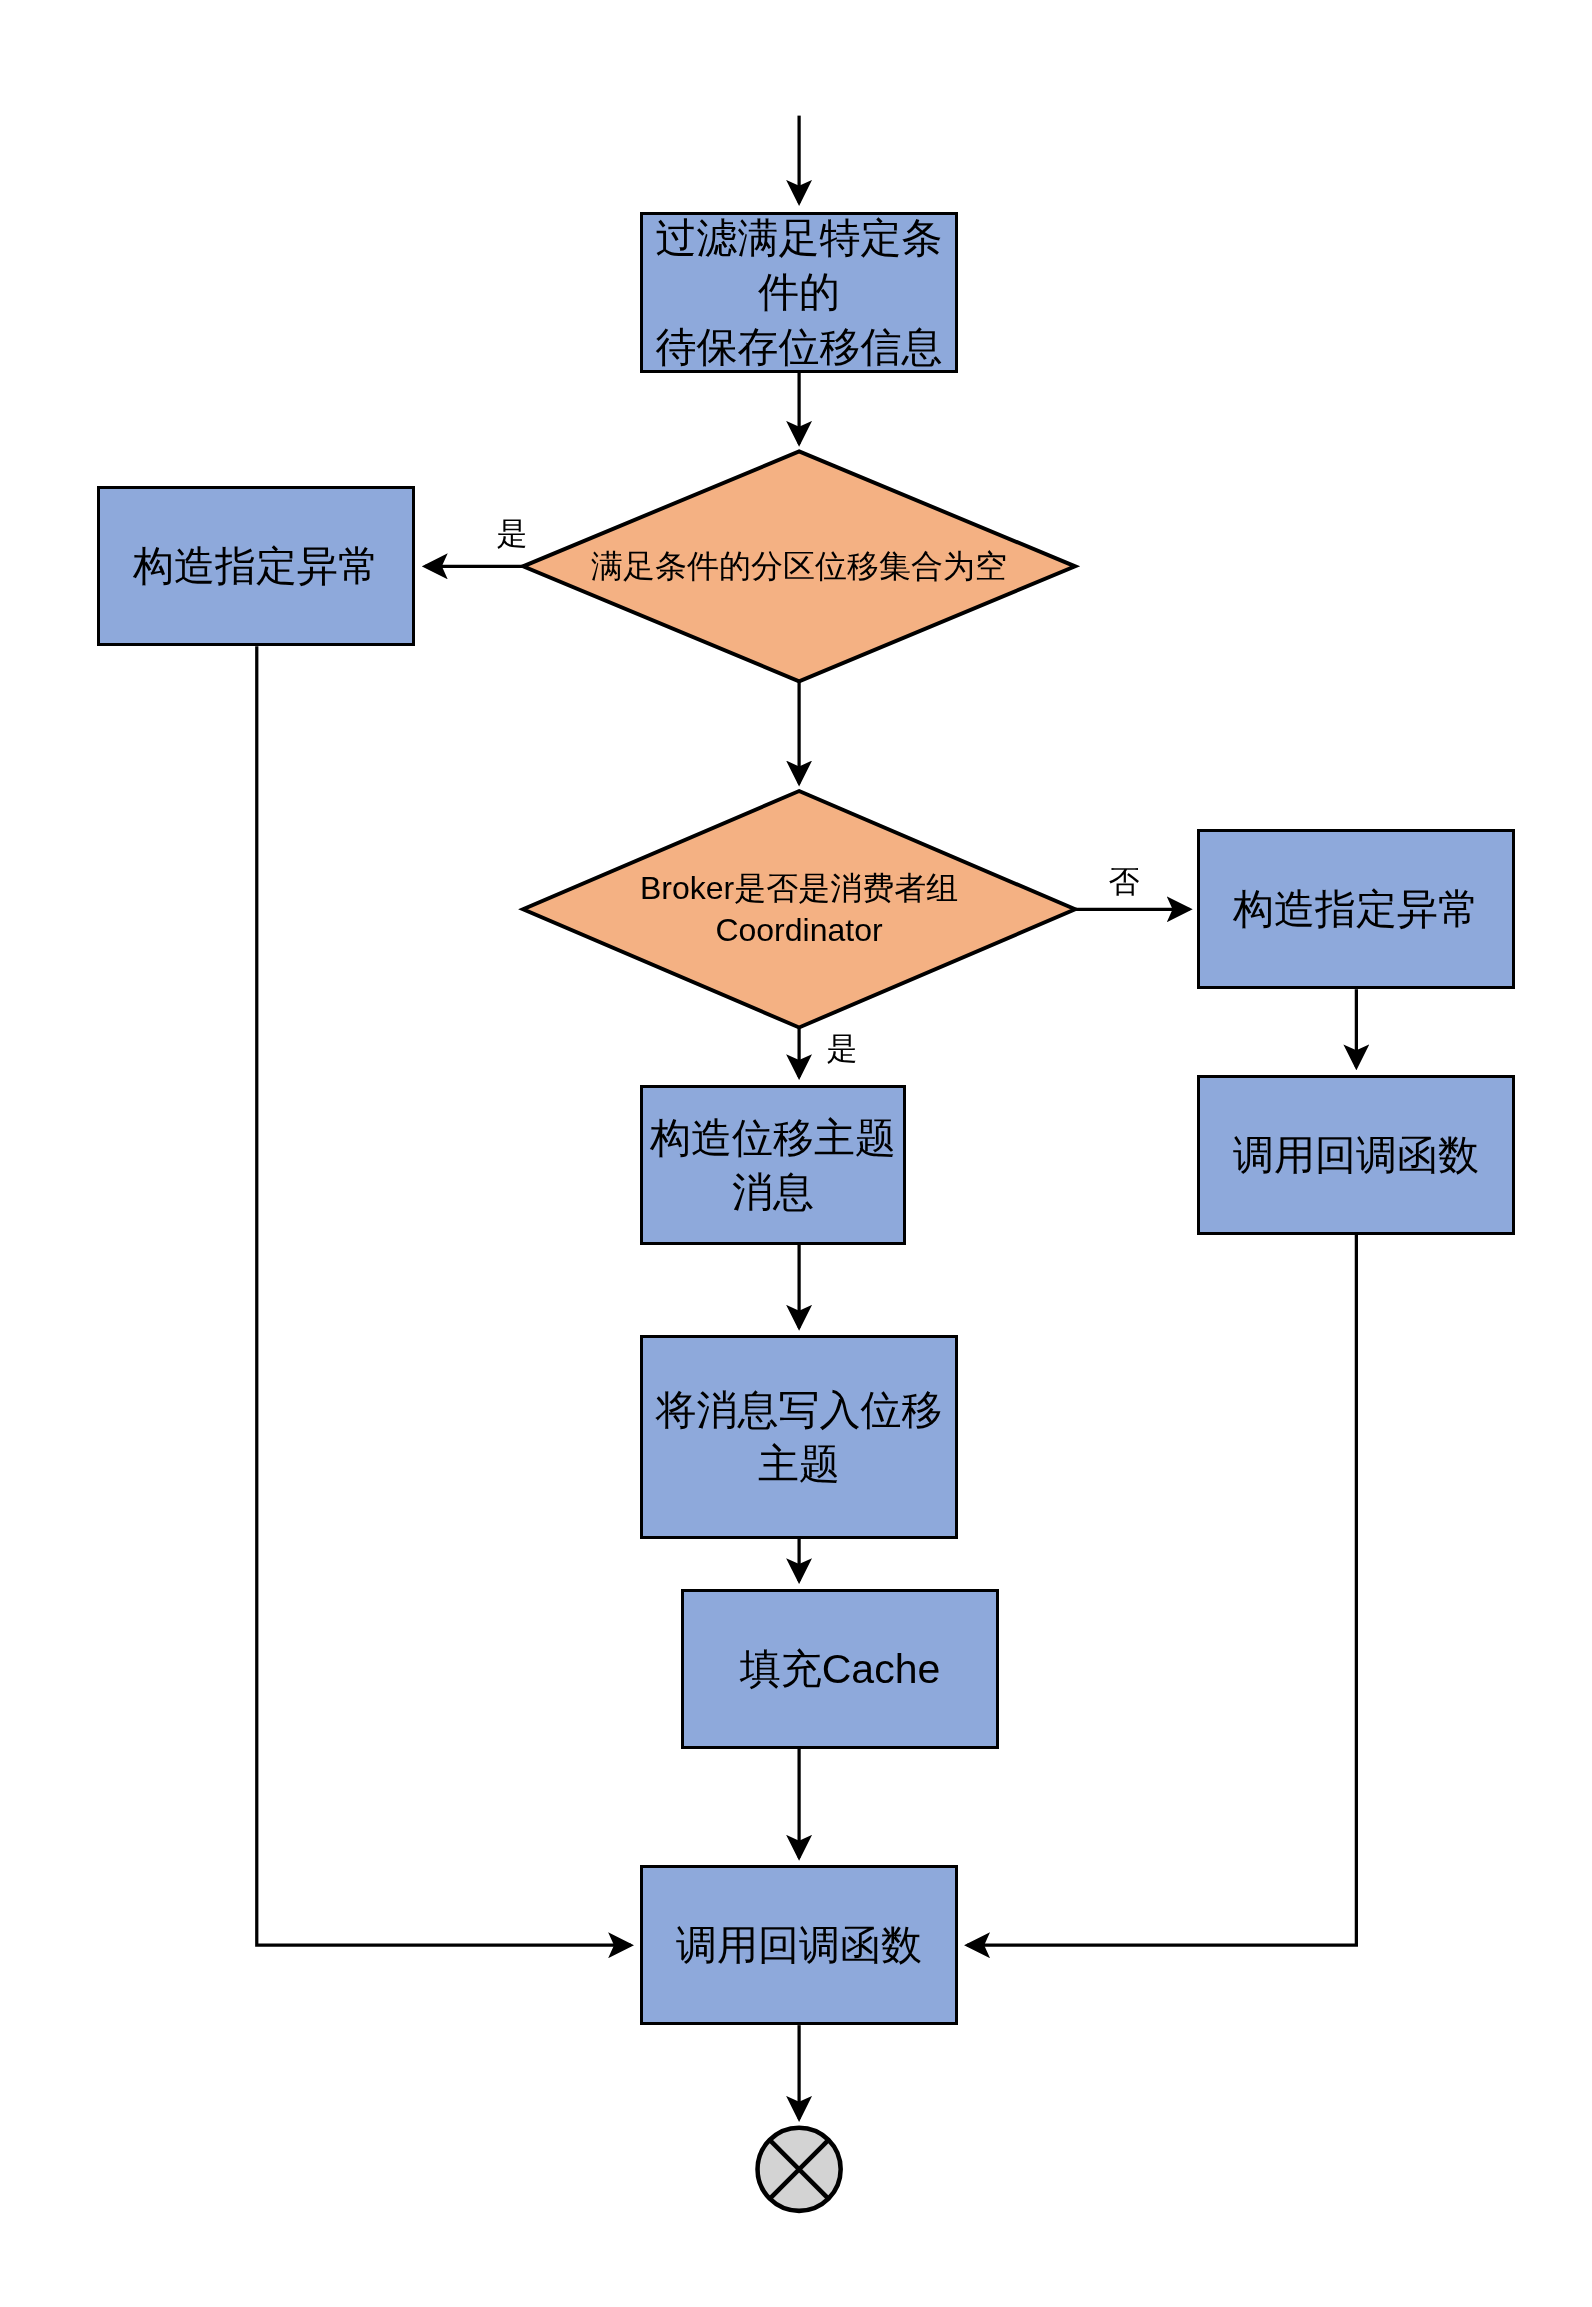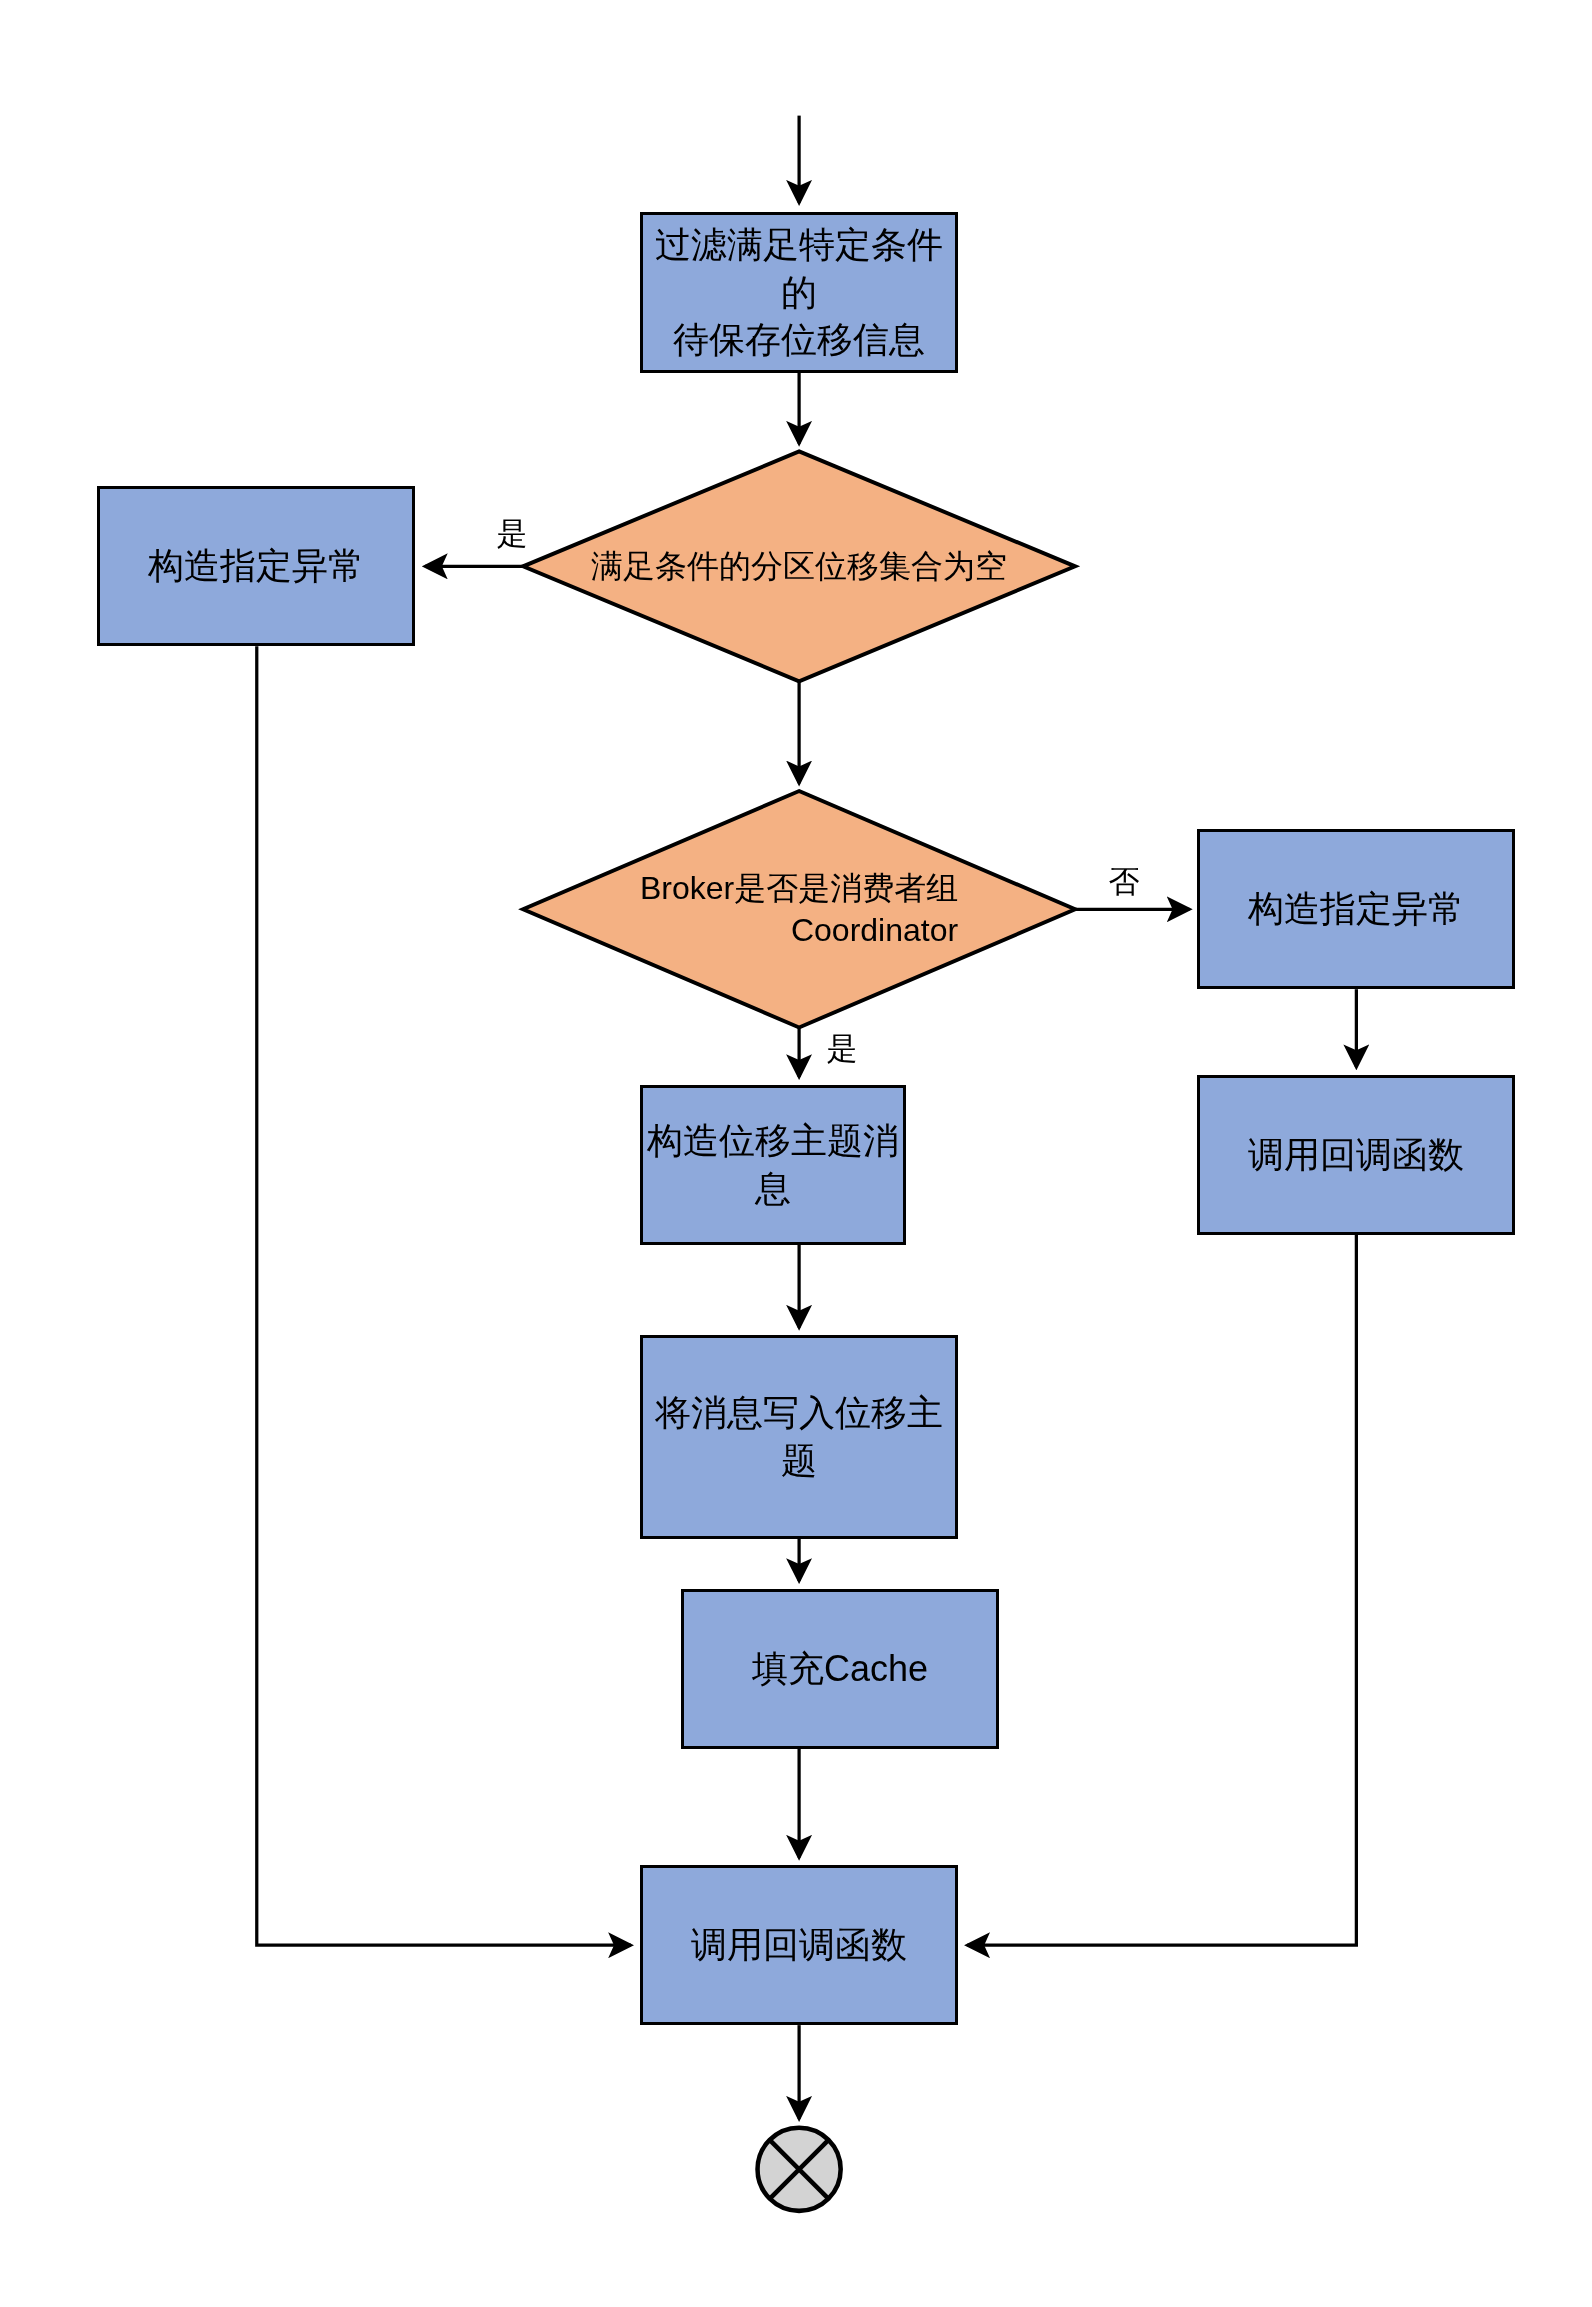--- a/index.html
+++ b/index.html
@@ -22,33 +22,33 @@
     width: 1593px; height: 2307px;
   }
   .node {
     position: absolute;
     box-sizing: border-box;
     display: flex;
     align-items: center;
     justify-content: center;
     text-align: center;
     white-space: pre-line;
-    font-size: 36px;
+    font-size: 41px;
     line-height: 1.32;
   }
   .process {
     background: #8EA9DB;
     border: 3.2px solid #000000;
   }
   .diamond-label {
     position: absolute;
     display: flex;
     align-items: center;
     justify-content: center;
-    text-align: right;
+    text-align: center;
     white-space: pre-line;
     font-size: 32px;
     line-height: 1.32;
   }
   .edge-label {
     position: absolute;
     display: flex;
     align-items: center;
     justify-content: center;
     font-size: 31px;

